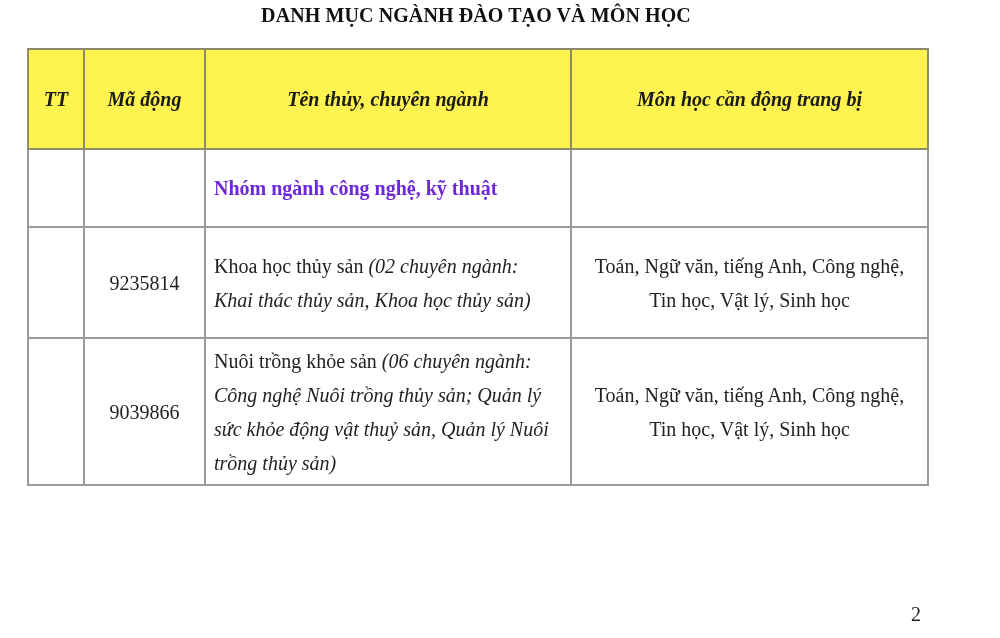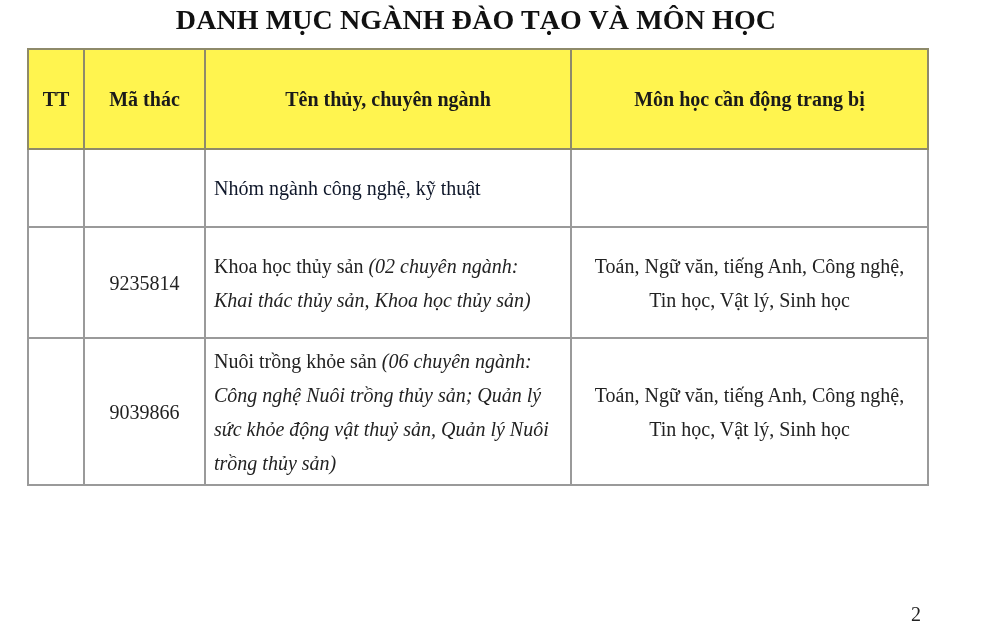--- a/index.html
+++ b/index.html
@@ -15,21 +15,21 @@
       font-family: "Liberation Serif", "DejaVu Serif", serif;
       color: #222222;
     }
     .doc-title {
       position: absolute;
       left: 0;
       top: 4px;
       width: 952px;
       text-align: center;
       font-weight: bold;
-      font-size: 28px;
+      font-size: 20px;
       letter-spacing: 0.1px;
       color: #111111;
     }
     table.major-table {
       position: absolute;
       left: 27px;
       top: 48px;
       border-collapse: collapse;
       table-layout: fixed;
       width: 900px;
@@ -42,30 +42,31 @@
       line-height: 34px;
     }
     table.major-table thead th {
       background: #fff44f;
       font-weight: bold;
       color: #1a1a1a;
       text-align: center;
       line-height: 25px;
       height: 98px;
       border-color: #8e8a6a;
+      font-style: italic;
     }
     .col-tt { width: 56px; }
     .col-code { width: 121px; }
     .col-name { width: 366px; }
     .col-subj { width: 357px; }
     td.center { text-align: center; }
     td.left { text-align: left; }
     .group-label {
-      color: #0f172a;
-      font-weight: normal;
+      color: #6d28d9;
+      font-weight: bold;
     }
     .row-group td { height: 76px; }
     .row-1 td { height: 109px; }
     .row-2 td { height: 76px; }
     .row-3 td { height: 145px; }
     .italic { font-style: italic; }
     .page-number {
       position: absolute;
       left: 911px;
       top: 603px;
@@ -81,21 +82,21 @@
 <table class="major-table">
   <colgroup>
     <col class="col-tt">
     <col class="col-code">
     <col class="col-name">
     <col class="col-subj">
   </colgroup>
   <thead>
     <tr>
       <th>TT</th>
-      <th>Mã thác</th>
+      <th>Mã động</th>
       <th>Tên thủy, chuyên ngành</th>
       <th>Môn học cần động trang bị</th>
     </tr>
   </thead>
   <tbody>
     <tr class="row-group">
       <td class="center"></td>
       <td class="center"></td>
       <td class="left">
         <span class="group-label">Nhóm ngành công nghệ, kỹ thuật</span>

